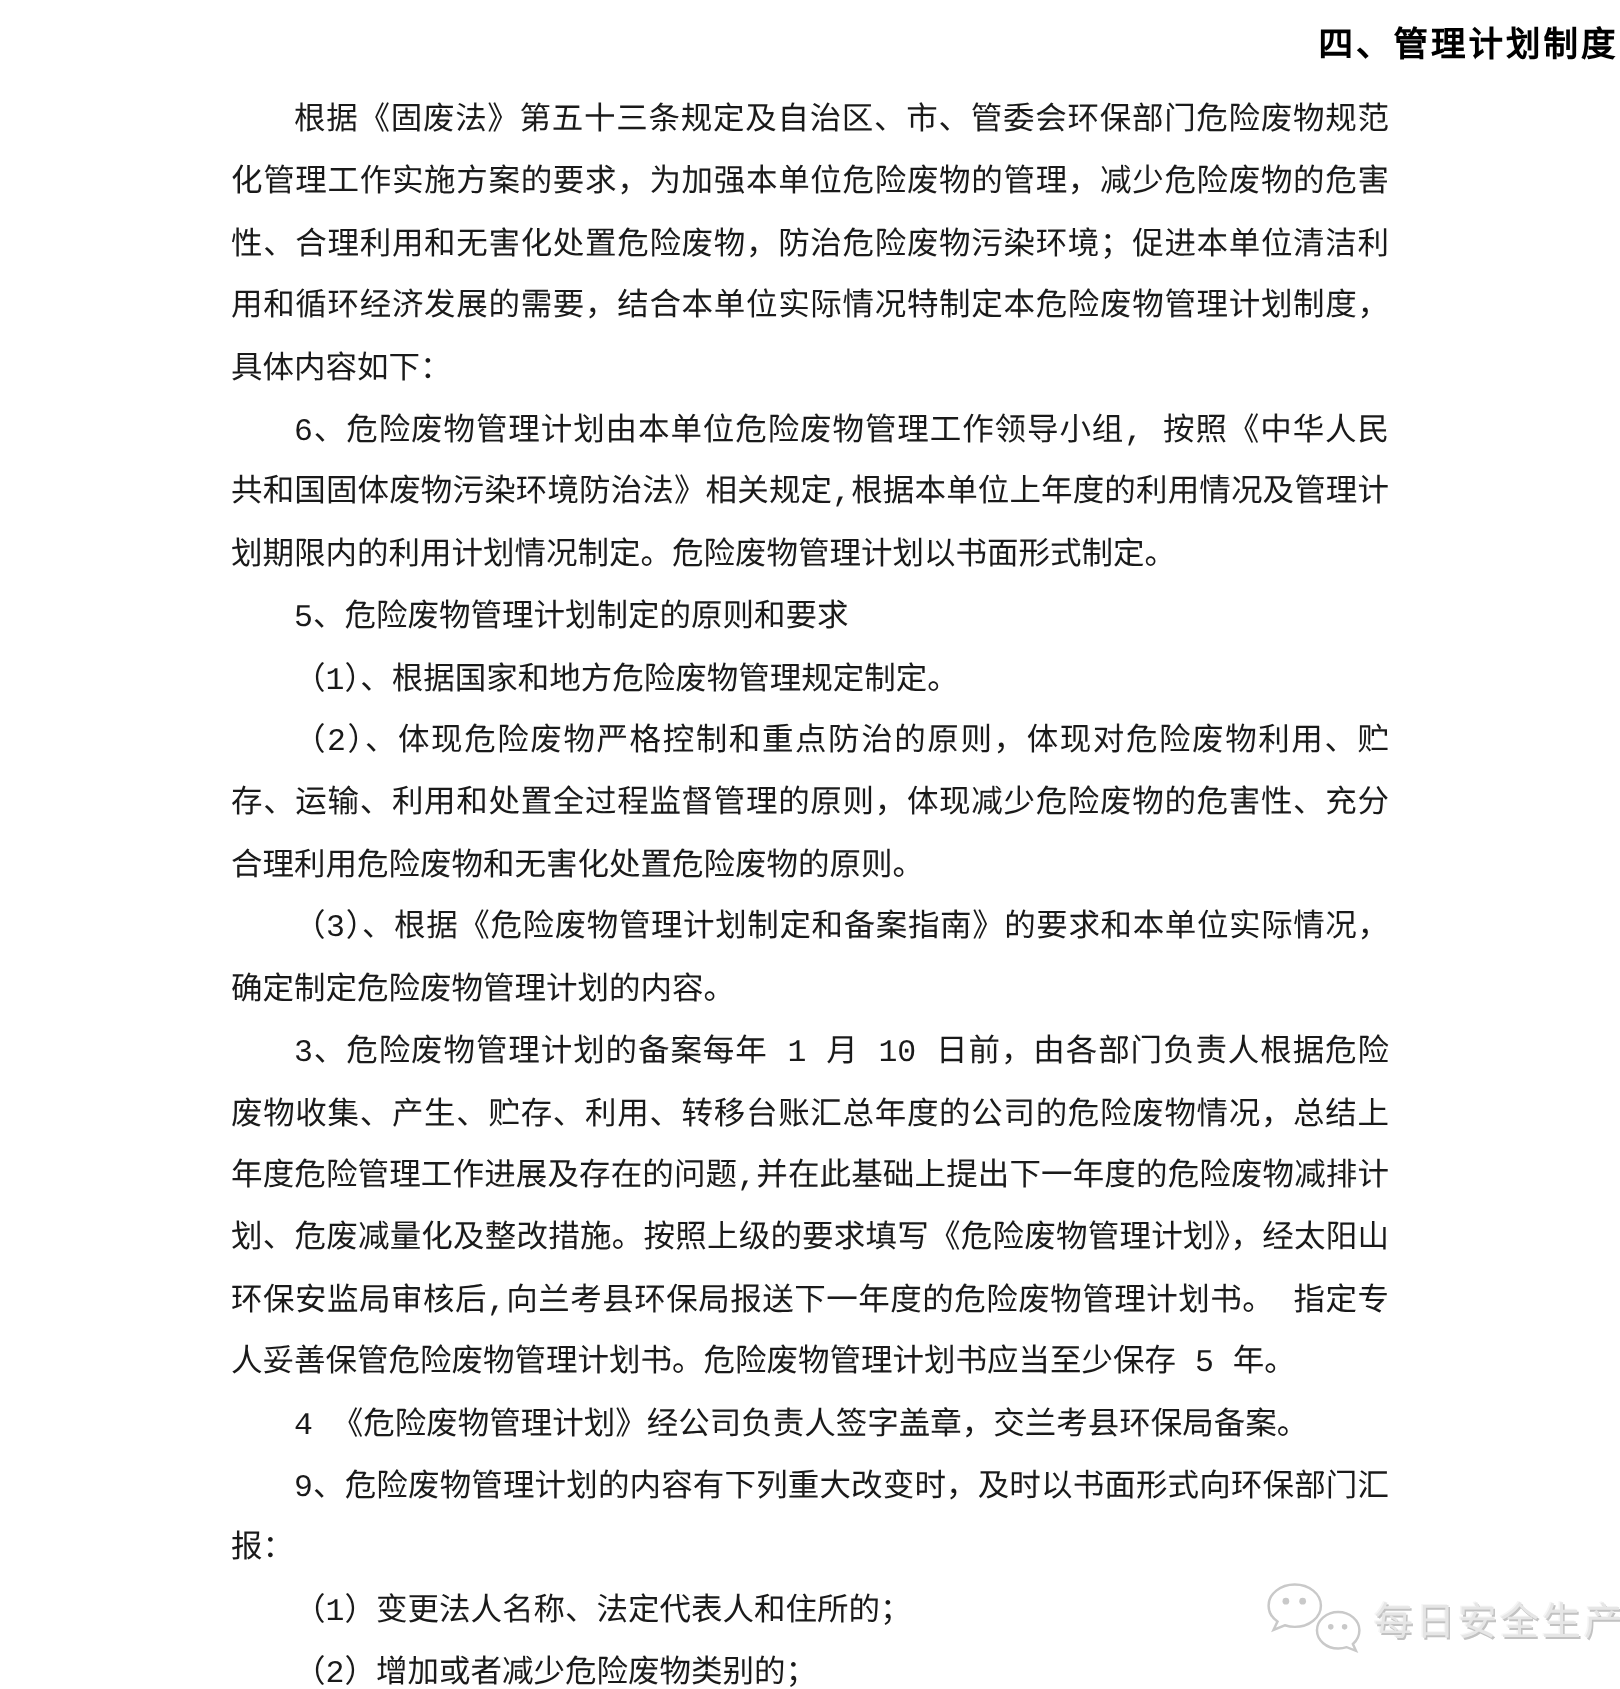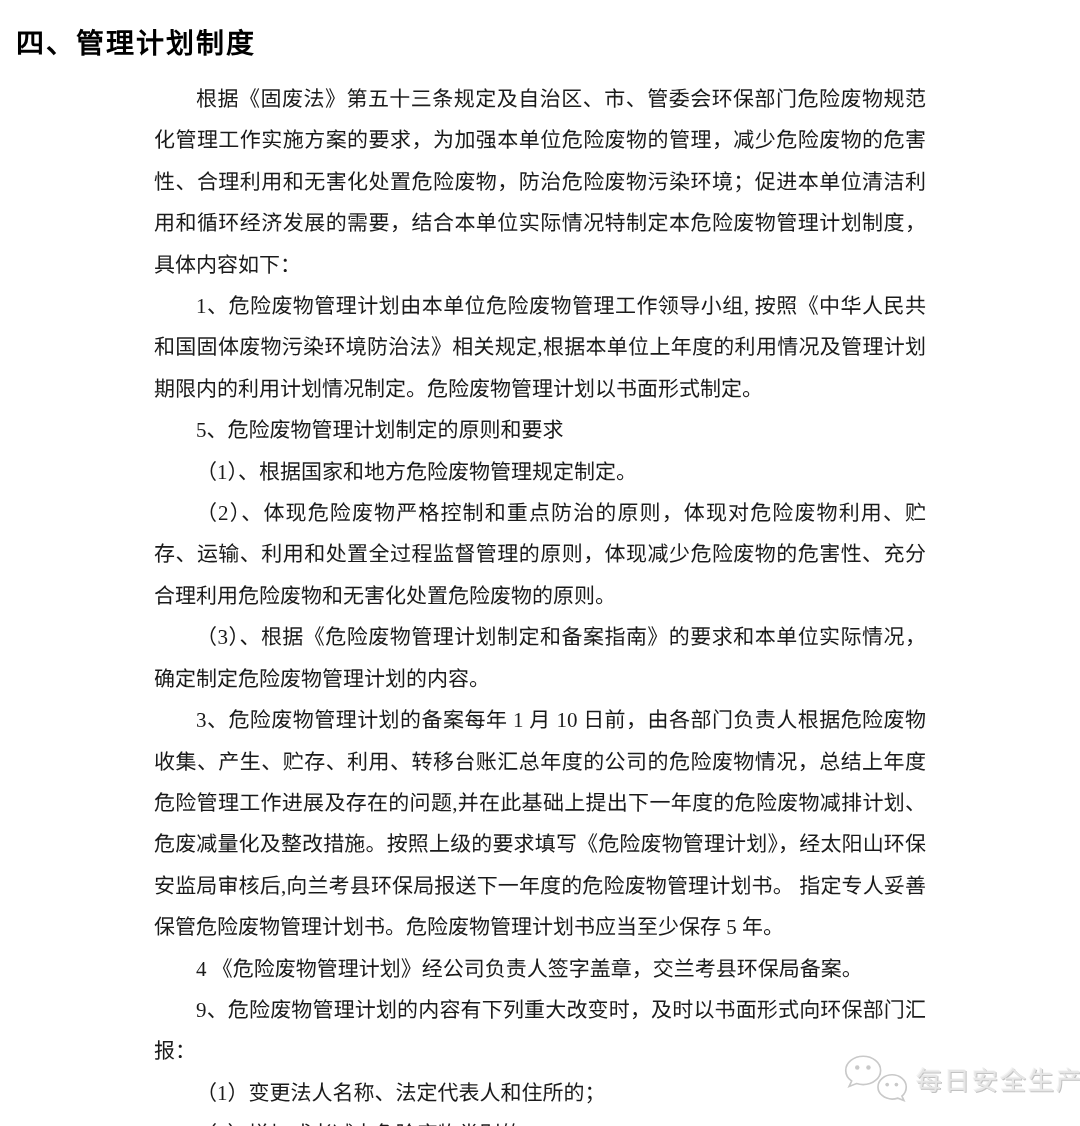--- a/index.html
+++ b/index.html
@@ -8,44 +8,45 @@
     position: relative;
     width: 1080px;
     height: 1126px;
     margin: 0 auto;
     background: #ffffff;
     overflow: hidden;
     font-family: "Liberation Serif", "DejaVu Serif", serif;
   }
 
   .doc-title {
-    margin: 16px;
+    margin: 1px;
     padding-top: 9px;
-    text-align: left;
-    font-size: 28px;
+    text-align: right;
+    font-size: 23px;
     line-height: 38px;
     font-weight: 700;
     color: #000000;
     font-family: "Liberation Sans", "DejaVu Sans", sans-serif;
     letter-spacing: 2px;
   }
 
   .content {
     width: 772px;
     margin: 13px 0 0 154px;
     font-size: 21px;
     line-height: 41.4px;
     text-align: justify;
     color: #1a1a1a;
   }
 
   .content p {
     margin: 0;
     padding: 0;
     text-indent: 2em;
+    font-family: Liberation Mono, monospace;
   }
 
   .watermark {
     position: absolute;
     left: 843px;
     top: 1050px;
     height: 56px;
     display: flex;
     align-items: center;
     gap: 7px;
@@ -65,21 +66,21 @@
 </style>
 </head>
 <body>
 
 <div class="page">
 
   <h1 class="doc-title">四、管理计划制度</h1>
 
   <div class="content">
     <p>根据《固废法》第五十三条规定及自治区、市、管委会环保部门危险废物规范化管理工作实施方案的要求，为加强本单位危险废物的管理，减少危险废物的危害性、合理利用和无害化处置危险废物，防治危险废物污染环境；促进本单位清洁利用和循环经济发展的需要，结合本单位实际情况特制定本危险废物管理计划制度，具体内容如下：</p>
-    <p>1、危险废物管理计划由本单位危险废物管理工作领导小组, 按照《中华人民共和国固体废物污染环境防治法》相关规定,根据本单位上年度的利用情况及管理计划期限内的利用计划情况制定。危险废物管理计划以书面形式制定。</p>
+    <p>6、危险废物管理计划由本单位危险废物管理工作领导小组, 按照《中华人民共和国固体废物污染环境防治法》相关规定,根据本单位上年度的利用情况及管理计划期限内的利用计划情况制定。危险废物管理计划以书面形式制定。</p>
     <p>5、危险废物管理计划制定的原则和要求</p>
     <p>（1）、根据国家和地方危险废物管理规定制定。</p>
     <p>（2）、体现危险废物严格控制和重点防治的原则，体现对危险废物利用、贮存、运输、利用和处置全过程监督管理的原则，体现减少危险废物的危害性、充分合理利用危险废物和无害化处置危险废物的原则。</p>
     <p>（3）、根据《危险废物管理计划制定和备案指南》的要求和本单位实际情况，确定制定危险废物管理计划的内容。</p>
     <p>3、危险废物管理计划的备案每年 1 月 10 日前，由各部门负责人根据危险废物收集、产生、贮存、利用、转移台账汇总年度的公司的危险废物情况，总结上年度危险管理工作进展及存在的问题,并在此基础上提出下一年度的危险废物减排计划、危废减量化及整改措施。按照上级的要求填写《危险废物管理计划》，经太阳山环保安监局审核后,向兰考县环保局报送下一年度的危险废物管理计划书。 指定专人妥善保管危险废物管理计划书。危险废物管理计划书应当至少保存 5 年。</p>
     <p>4 《危险废物管理计划》经公司负责人签字盖章，交兰考县环保局备案。</p>
     <p>9、危险废物管理计划的内容有下列重大改变时，及时以书面形式向环保部门汇报：</p>
     <p>（1）变更法人名称、法定代表人和住所的；</p>
     <p>（2）增加或者减少危险废物类别的；</p>
   </div>

